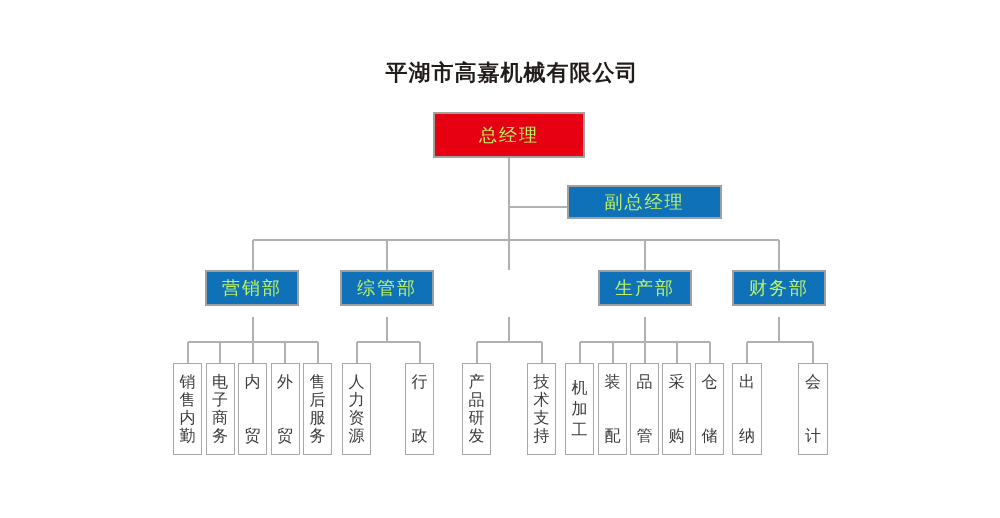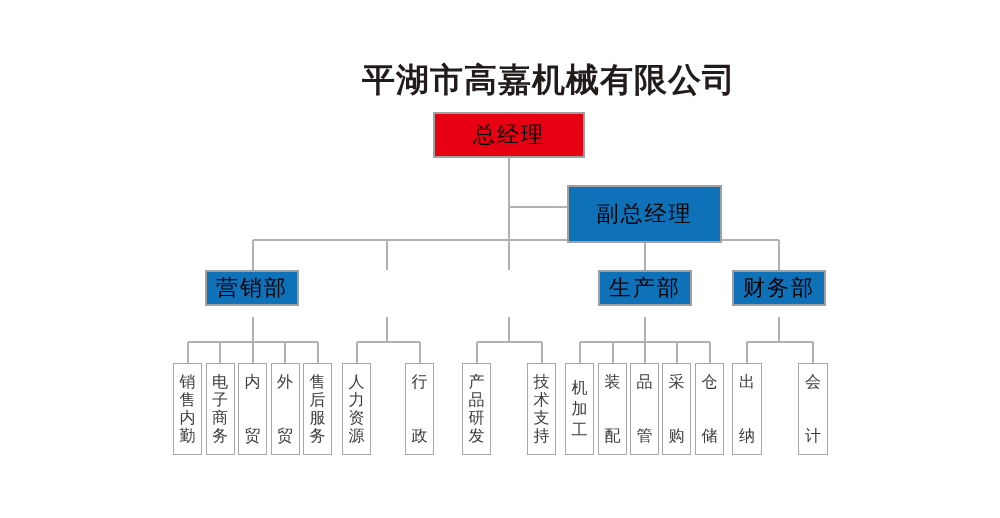--- a/index.html
+++ b/index.html
@@ -17,21 +17,21 @@
     --sub-border: #a8a8a8;
     --sub-text: #3d3a39;
     --title-color: #211c1a;
   }
   .chart-title {
     position: absolute;
     left: 362px;
     top: 58px;
     width: 300px;
     text-align: center;
-    font-size: 33px;
+    font-size: 22px;
     font-weight: 700;
     letter-spacing: 1px;
     color: var(--title-color);
     white-space: nowrap;
   }
   .connector-svg {
     position: absolute;
     left: 0;
     top: 0;
     width: 1000px;
@@ -41,32 +41,32 @@
     stroke: var(--line);
     stroke-width: 2;
     fill: none;
   }
   .node {
     position: absolute;
     box-sizing: border-box;
     display: flex;
     align-items: center;
     justify-content: center;
-    color: #000000;
+    color: #bef264;
     letter-spacing: 2px;
-    font-size: 22px;
+    font-size: 18px;
     white-space: nowrap;
   }
   .node.root {
     left: 433px; top: 112px; width: 152px; height: 46px;
     background: var(--red);
     border: 2px solid var(--box-border);
   }
   .node.deputy {
-    left: 567px; top: 185px; width: 155px; height: 58px;
+    left: 567px; top: 185px; width: 155px; height: 34px;
     background: var(--blue);
     border: 2px solid var(--box-border);
   }
   .node.dept {
     top: 270px; width: 94px; height: 36px;
     background: var(--blue);
     border: 2px solid var(--box-border);
   }
   .sub-box {
     position: absolute;
@@ -113,20 +113,21 @@
              M579.5 342 V364 M612.5 342 V364 M644.5 342 V364 M676.5 342 V364 M709.5 342 V364
              M747 342 V364 M813 342 V364"></path>
   </svg>
 
   <div class="chart-title">平湖市高嘉机械有限公司</div>
 
   <div class="node root">总经理</div>
   <div class="node deputy">副总经理</div>
 
   <div class="node dept" style="left:205px">营销部</div>
+  <div class="node dept" style="left:340px">综管部</div>
   <div class="node dept" style="left:598px">生产部</div>
   <div class="node dept" style="left:732px">财务部</div>
 
   <div class="sub-box" style="left:173px">
       <span>销</span>
       <span>售</span>
       <span>内</span>
       <span>勤</span>
     </div>
   <div class="sub-box" style="left:205.5px">

